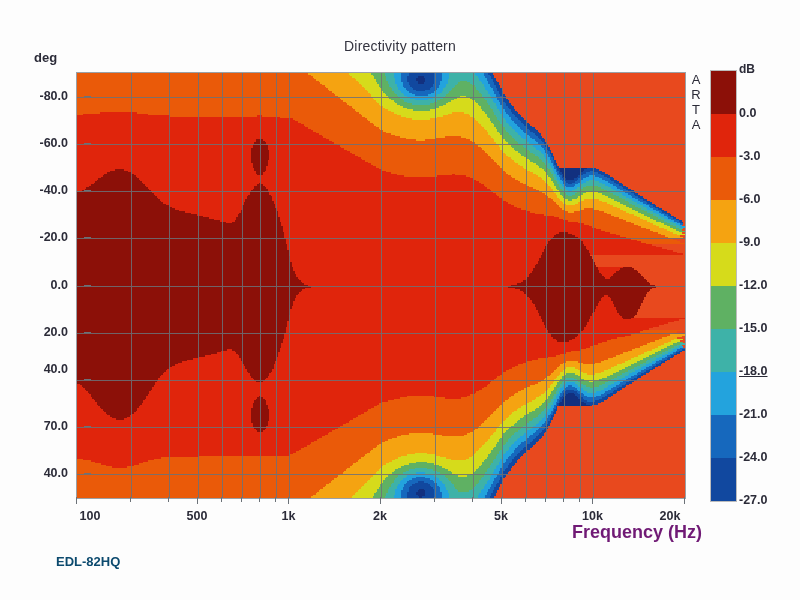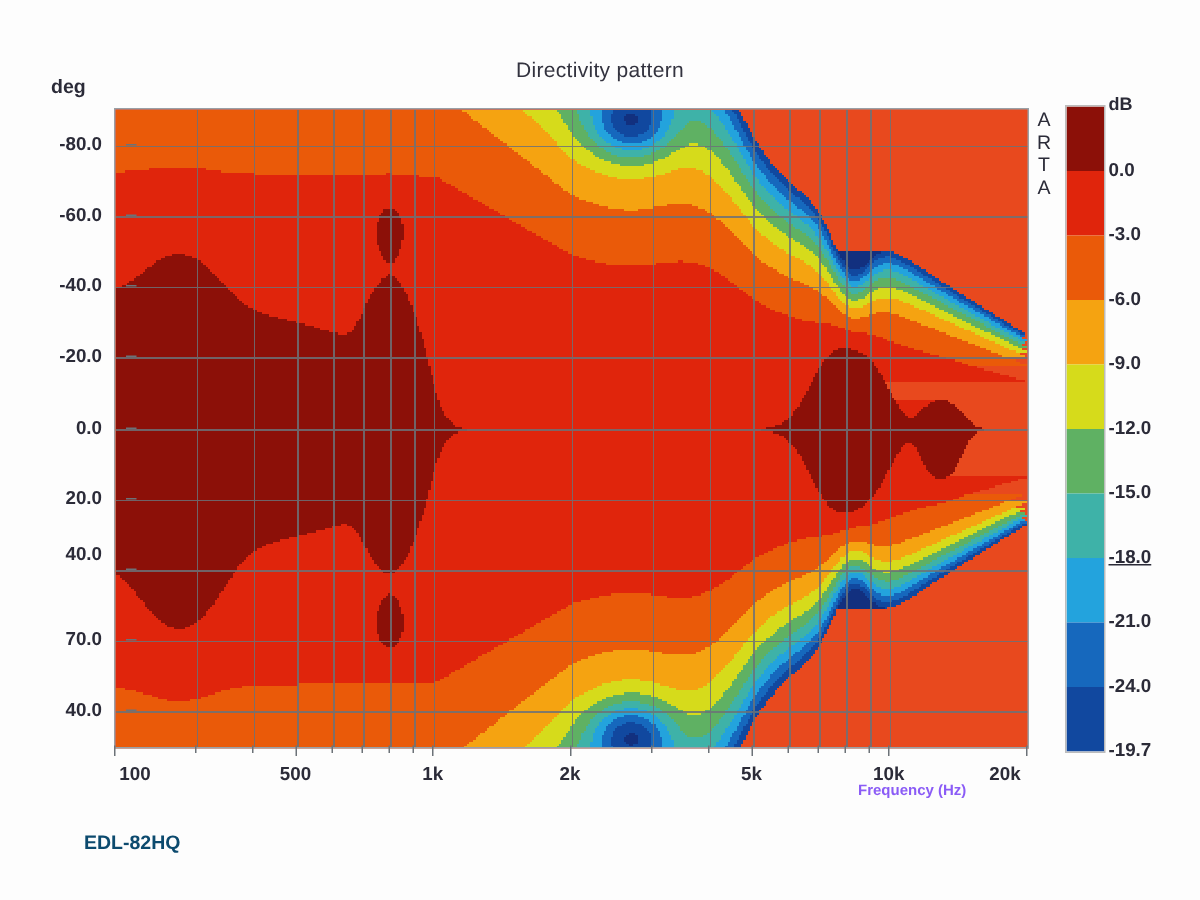--- a/index.html
+++ b/index.html
@@ -13,21 +13,21 @@
 
   
   .chart-title{
     position:absolute;left:0;right:0;top:38px;text-align:center;
     font-size:14px;font-weight:400;color:#33333f;letter-spacing:.2px;
   }
   .ylabel-deg{
     position:absolute;left:34px;top:50px;font-size:13px;font-weight:700;color:#2b2b38;
   }
   .xlabel{
-    position:absolute;left:572px;top:522px;font-size:10px;font-weight:700;color:#8b5cf6;
+    position:absolute;left:572px;top:522px;font-size:18px;font-weight:700;color:#701a75;
   }
   .caption{
     position:absolute;left:56px;top:554px;font-size:13px;font-weight:700;color:#0c4a6e;
   }
   .cb-unit{
     position:absolute;left:739px;top:62px;font-size:12px;font-weight:700;color:#2b2b38;
   }
 
   
   #plot{
@@ -197,16 +197,16 @@
   <div class="cb-ticks" id="cbticks">
       <div class="cb-tick-label" style="top: 43px;">0.0</div>
       <div class="cb-tick-label" style="top: 86px;">-3.0</div>
       <div class="cb-tick-label" style="top: 129px;">-6.0</div>
       <div class="cb-tick-label" style="top: 172px;">-9.0</div>
       <div class="cb-tick-label" style="top: 215px;">-12.0</div>
       <div class="cb-tick-label" style="top: 258px;">-15.0</div>
       <div class="cb-tick-label" style="top: 301px; text-decoration: underline;">-18.0</div>
       <div class="cb-tick-label" style="top: 344px;">-21.0</div>
       <div class="cb-tick-label" style="top: 387px;">-24.0</div>
-      <div class="cb-tick-label" style="top: 430px;">-19.7</div>
+      <div class="cb-tick-label" style="top: 430px;">-27.0</div>
     </div>
 
 </div>
 
 </body></html>

